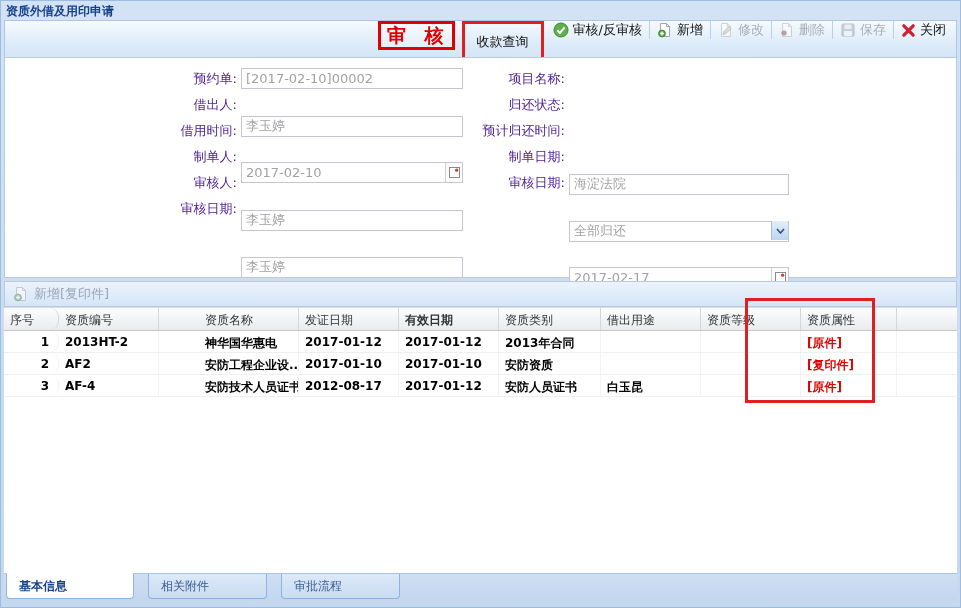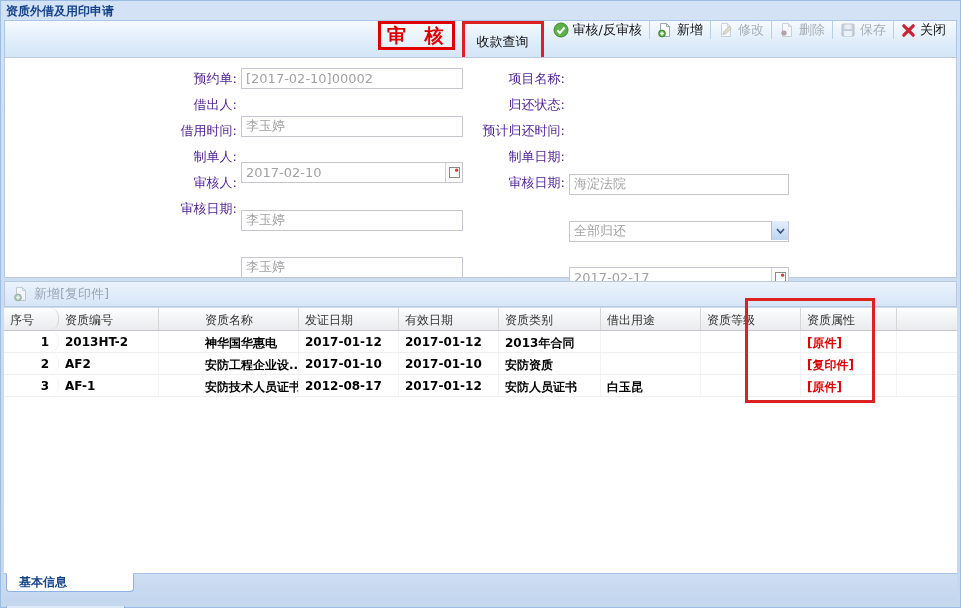--- a/index.html
+++ b/index.html
@@ -65,29 +65,29 @@
     background:#fff; border-bottom:1px solid #a9c4e4; overflow:hidden; }
   .grid-header { display:flex; height:23px;
     background:linear-gradient(180deg,#fcfdfd,#eaebee);
     border-bottom:1px solid #c7c7c7; }
   .gh-cell { border-right:1px solid #d6d6d6; padding:4px 0 0 6px; font-size:12px;
     color:#333; white-space:nowrap; overflow:hidden; cursor:pointer; }
   .grid-row { display:flex; height:22px; border-bottom:1px solid #efefef; cursor:pointer; }
   .g-cell { border-right:1px solid #f3f3f3; padding:4px 6px 0 6px; font-size:12px;
     font-weight:bold; color:#000; white-space:nowrap; overflow:hidden; }
   .c0 { width:55px;border-radius:9px; } .c1 { width:100px; } .c2 { width:100px;margin-left:40px; } .c3 { width:100px; }
-  .c4 { width:100px; } .c5 { width:102px; } .c6 { width:100px; } .c7 { width:100px; }
+  .c4 { width:100px;font-weight:bold; } .c5 { width:102px; } .c6 { width:100px; } .c7 { width:100px; }
   .c8 { width:96px; } .c9 { flex:1; border-right:none; }
   .num { text-align:right; padding-right:9px; }
   .red { color:#e00000; }
 
   
   .tabstrip { position:absolute; left:4px; right:4px; bottom:7px; height:27px;
     display:flex; gap:14px; padding-left:2px;
-    background:linear-gradient(180deg,#cfdff3,#c2d6ee);flex-direction:column; }
+    background:linear-gradient(180deg,#cfdff3,#c2d6ee); }
   .tab { height:25px; width:119px; border:1px solid #8db2e3; border-top:none;
     border-radius:0 0 4px 4px;
     background:linear-gradient(180deg,#dce9f8,#c9dcf2);
     color:#3b5d94; font-size:12px; display:flex; align-items:center;
     padding-left:12px; cursor:pointer; }
   .tab.active { background:#fff; width:128px; font-weight:bold; color:#15428b;
     border-top:1px solid #fff; margin-top:-1px; height:26px; }
 
   
   .anno-col { position:absolute; left:745px; top:298px; width:130px; height:105px;
@@ -308,21 +308,21 @@
       <div class="g-cell c4">2017-01-10</div>
       <div class="g-cell c5">安防资质</div>
       <div class="g-cell c6"></div>
       <div class="g-cell c7"></div>
       <div class="g-cell c8 red">[复印件]</div>
       <div class="g-cell c9"></div>
     </div>
 
     <div class="grid-row">
       <div class="g-cell c0 num">3</div>
-      <div class="g-cell c1">AF-1</div>
+      <div class="g-cell c1">AF-4</div>
       <div class="g-cell c2">安防技术人员证书</div>
       <div class="g-cell c3">2012-08-17</div>
       <div class="g-cell c4">2017-01-12</div>
       <div class="g-cell c5">安防人员证书</div>
       <div class="g-cell c6">白玉昆</div>
       <div class="g-cell c7"></div>
       <div class="g-cell c8 red">[原件]</div>
       <div class="g-cell c9"></div>
     </div>
   </div>

